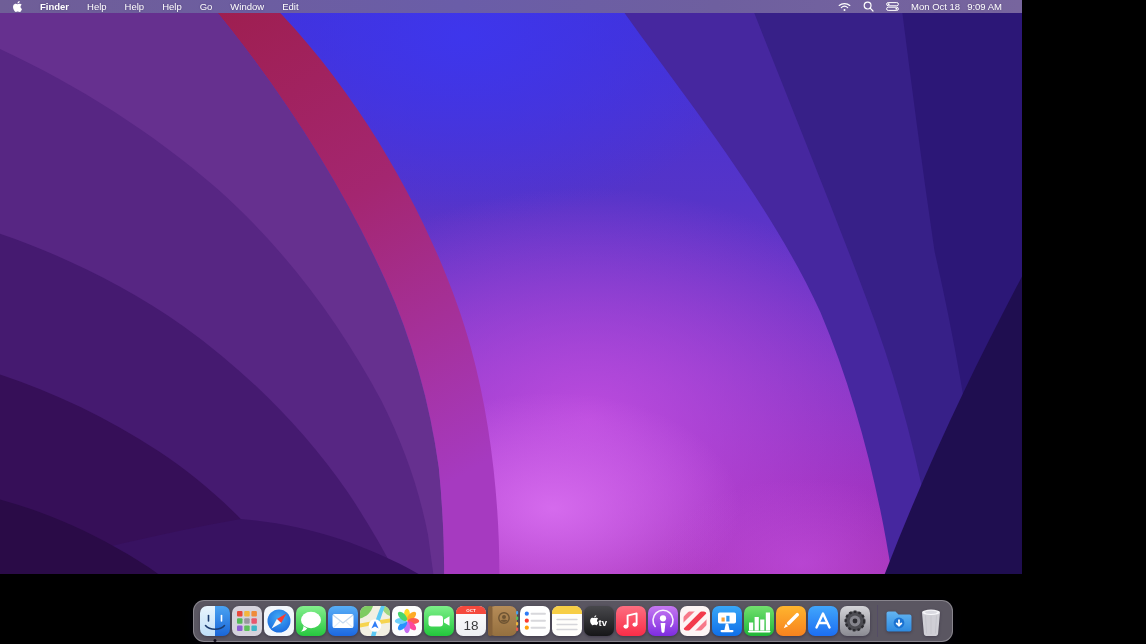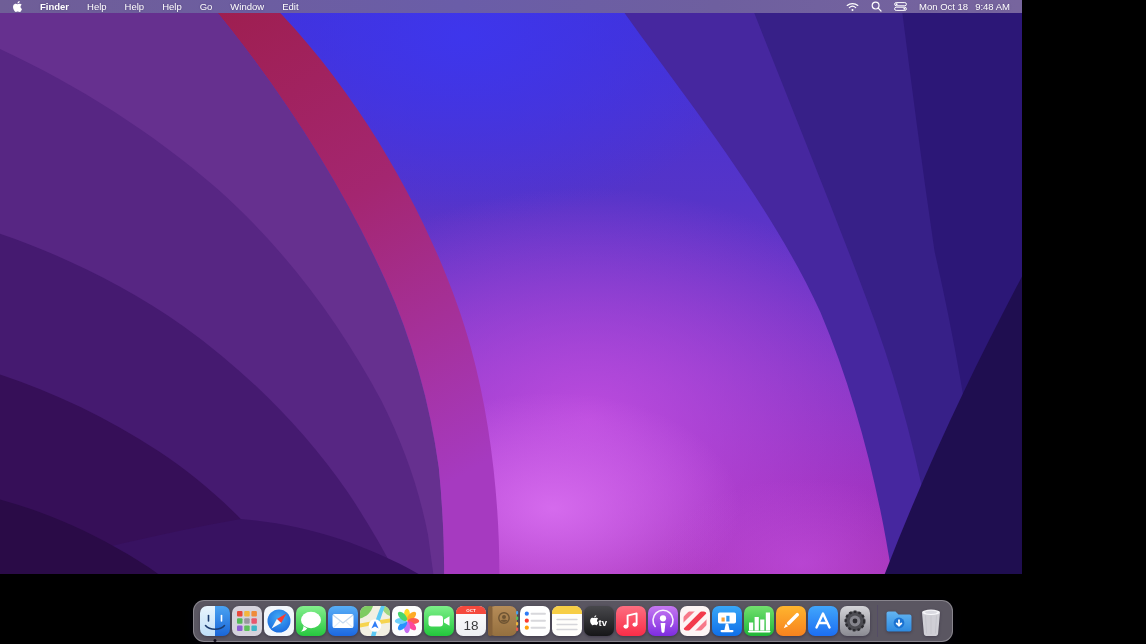--- a/index.html
+++ b/index.html
@@ -8,21 +8,21 @@
   .wallpaper{position:absolute;inset:0;}
 
   
   .menubar{position:absolute;top:0;left:0;right:0;height:13px;
     background:linear-gradient(90deg,#6f5e97 0%,#6a5da8 45%,#6e5f9f 70%,#77659e 100%);
     display:flex;align-items:center;justify-content:space-between;
     color:#fff;font-size:9.5px;line-height:13px;
     text-shadow:0 0 2px rgba(40,20,70,.35);}
   .mb-left,.mb-right{display:flex;align-items:center;height:100%;}
   .mb-left{padding-left:10px;}
-  .mb-right{padding-right:12px;justify-content:flex-end;}
+  .mb-right{padding-right:20px;justify-content:flex-end;}
   .mb-item{padding:0 9px;height:100%;display:flex;align-items:center;white-space:nowrap;cursor:default;}
   .mb-apple{padding:0 8px 0 2px;}
   .mb-bold{font-weight:700;}
   .mb-status{padding:0 6px;display:flex;align-items:center;}
   .mb-clock{display:flex;gap:7px;padding-left:6px;white-space:nowrap;}
 
   
   .dock{position:absolute;left:50%;transform:translateX(-16.5px) translateX(-50%);bottom:2px;
     height:40px;display:flex;align-items:center;padding:0 5px;
     background:rgba(200,190,216,.45);
@@ -127,21 +127,21 @@
       <div class="mb-status">
         <svg width="13" height="9" viewBox="0 0 13 9" fill="none" stroke="#fff" stroke-width="1">
           <rect x=".6" y=".6" width="11.8" height="3.2" rx="1.6"></rect>
           <circle cx="2.6" cy="2.2" r="1" fill="#fff" stroke="none"></circle>
           <rect x=".6" y="5.2" width="11.8" height="3.2" rx="1.6"></rect>
           <circle cx="10.4" cy="6.8" r="1" fill="#fff" stroke="none"></circle>
         </svg>
       </div>
       <div class="mb-clock">
         <span>Mon Oct 18</span>
-        <span>9:48 AM</span>
+        <span>9:09 AM</span>
       </div>
     </div>
   </div>
 
   <div class="dock">
 
     <div class="di" title="Finder">
       <svg viewBox="0 0 32 32">
         <defs>
           <clipPath id="cpFin">

